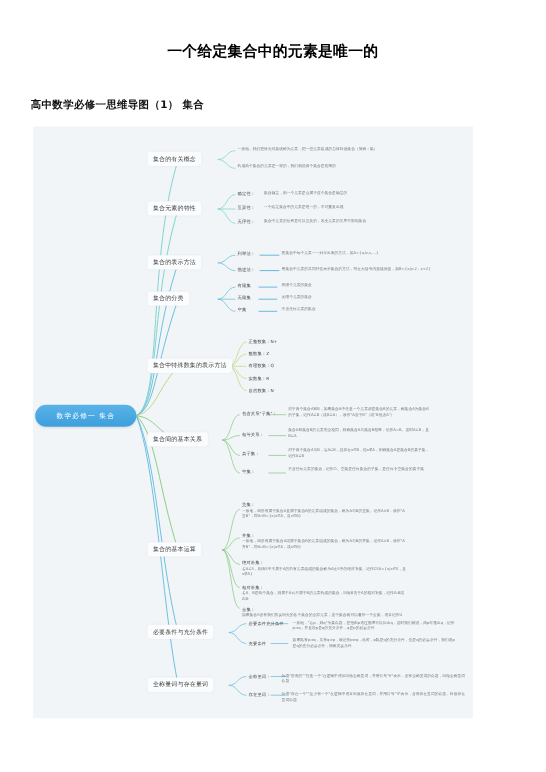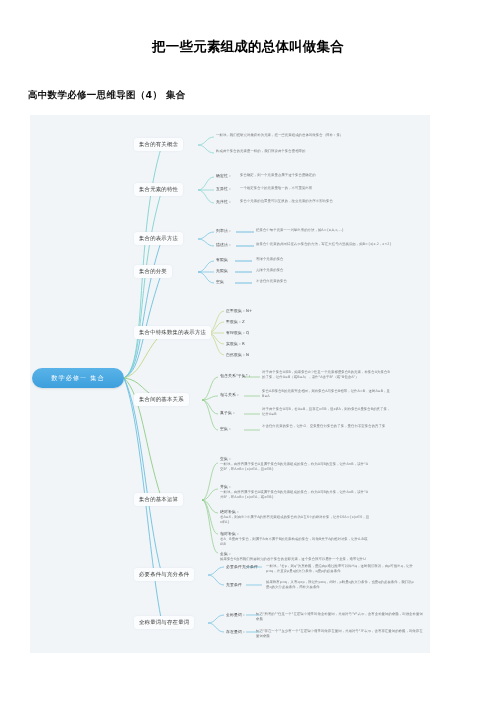--- a/index.html
+++ b/index.html
@@ -105,22 +105,22 @@
   }
   .desc.w1 { width: 188px; }
   .desc.w2 { width: 150px; }
   .desc.w3 { width: 130px; }
   .desc.w4 { width: 118px; }
   .desc.w5 { width: 170px; }
 </style>
 </head>
 <body>
 
-<div class="page-title">把一些元素组成的总体叫做集合</div>
-<div class="subtitle">高中数学必修一思维导图（4） 集合</div>
+<div class="page-title">一个给定集合中的元素是唯一的</div>
+<div class="subtitle">高中数学必修一思维导图（1） 集合</div>
 
 <div class="canvas">
 
   <svg class="wires" viewBox="0 0 400 538" preserveAspectRatio="none">
 
     <g fill="none" stroke-width="0.9">
       <path d="M94 263 C 118 250, 104 120, 132 30" stroke="#7fd3cf"></path>
       <path d="M94 263 C 116 250, 106 160, 132 75" stroke="#7fd3cf"></path>
       <path d="M94 263 C 114 252, 108 195, 132 124" stroke="#6cbfdf"></path>
       <path d="M94 263 C 112 255, 110 220, 132 157" stroke="#6cbfdf"></path>

